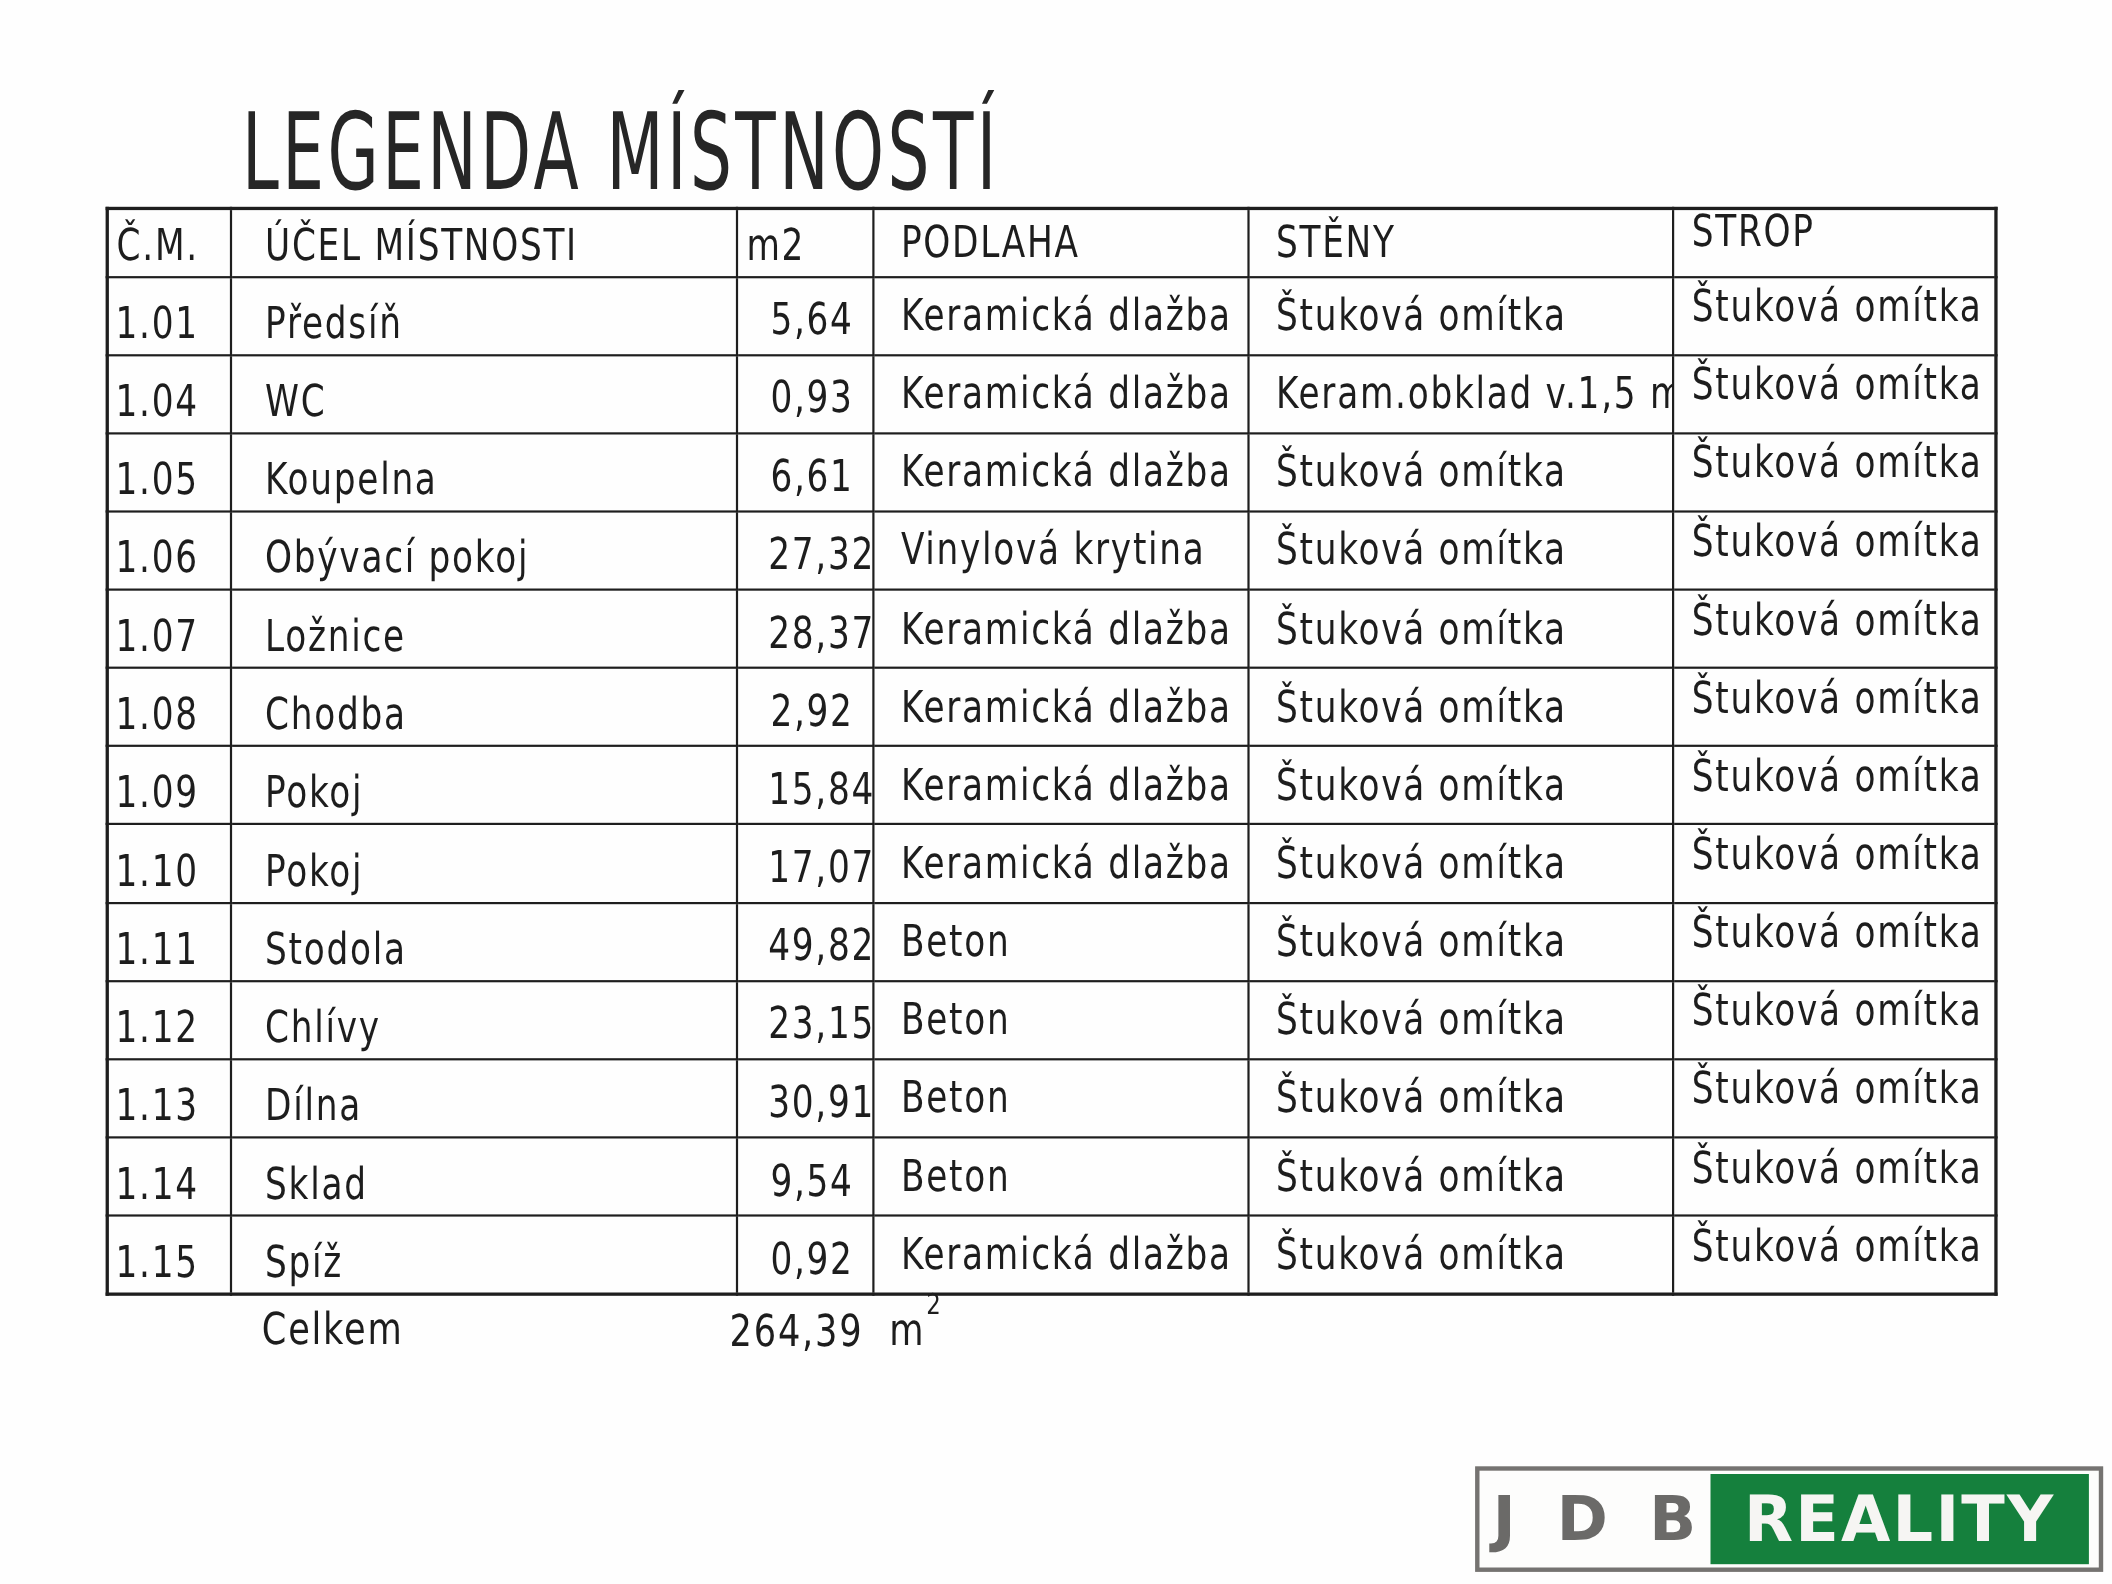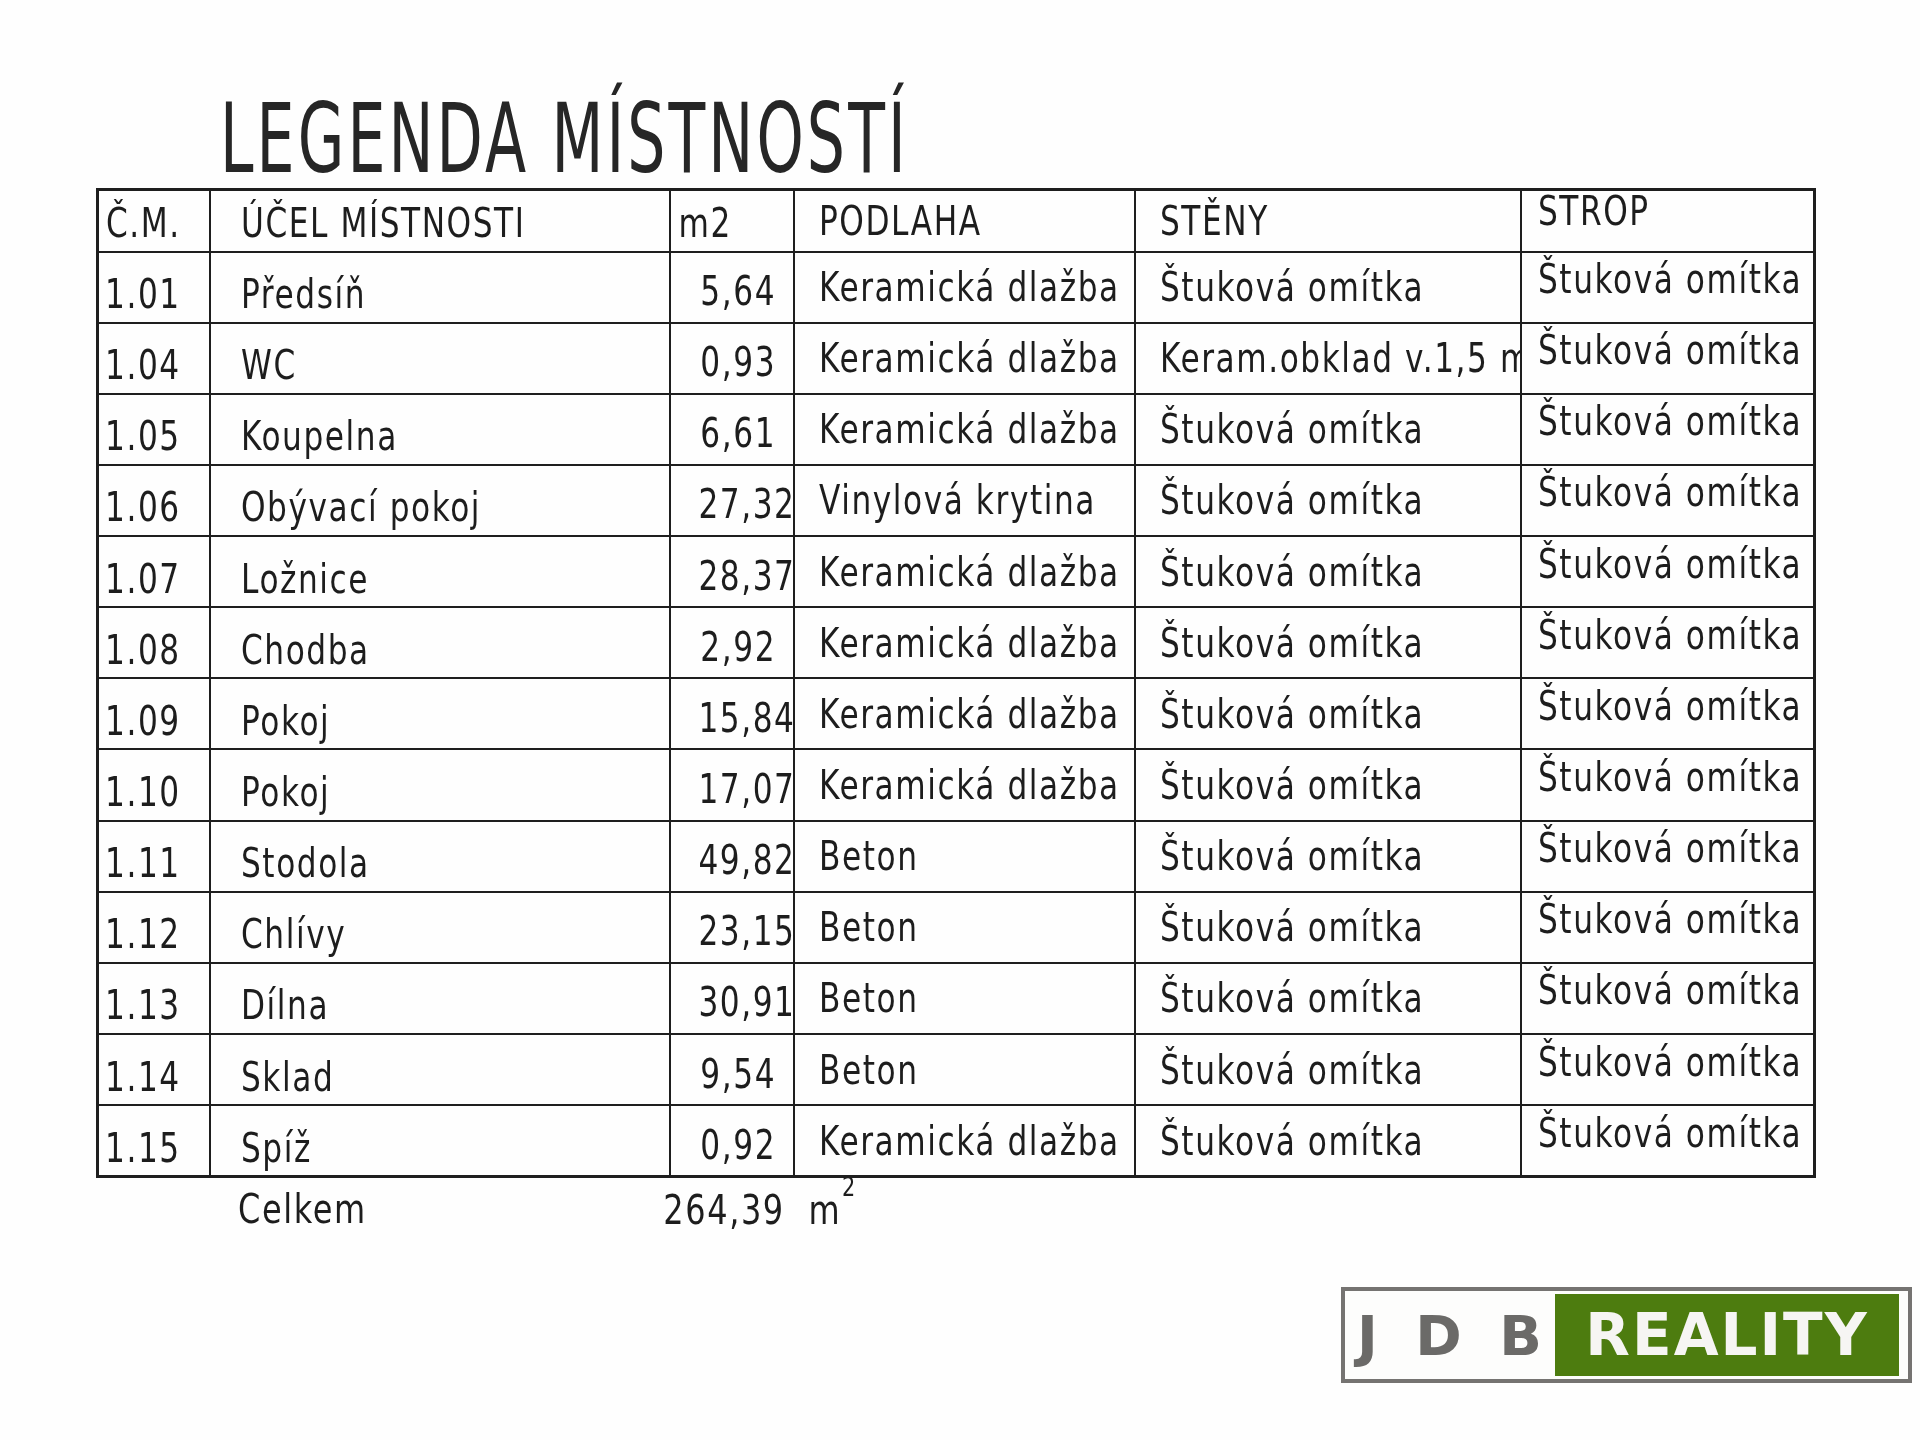--- a/index.html
+++ b/index.html
@@ -42,26 +42,26 @@
 
   
   .total-label { position:absolute; left:238px; top:1186px; font-size:40px; letter-spacing:2px;
                  transform:scaleX(0.80); transform-origin:left top; }
   .total-value { position:absolute; left:600px; top:1186px; width:256px; text-align:right;
                  font-size:40px; letter-spacing:2px; transform:scaleX(0.80);
                  transform-origin:right top; white-space:nowrap; }
   .total-value sup { font-size:26px; position:relative; top:-14px; left:1px; }
 
   
-  .logo { position:absolute; left:1341px; top:1287px; width:571px; height:96px;
+  .logo { position:absolute; left:1341px; top:1333px; width:571px; height:96px;
           border:4px solid #757371; background:#fdfdfc; display:flex; align-items:stretch; }
   .logo-left { width:210px; display:flex; align-items:center; justify-content:center;
                color:#6b6a68; font-weight:bold; font-size:56px; letter-spacing:9px;
                padding-left:8px; white-space:nowrap; }
-  .logo-right { flex:1; background:#4d7c0f; color:#f6f5f3; display:flex; align-items:center;
+  .logo-right { flex:1; background:#15803d; color:#f6f5f3; display:flex; align-items:center;
                 justify-content:center; font-weight:bold; font-size:58px; letter-spacing:2px;
                 margin:3px 9px 3px 0; white-space:nowrap; }
 </style>
 </head>
 <body>
 
 <div class="page">
 
   <div class="title">LEGENDA MÍSTNOSTÍ</div>
 

